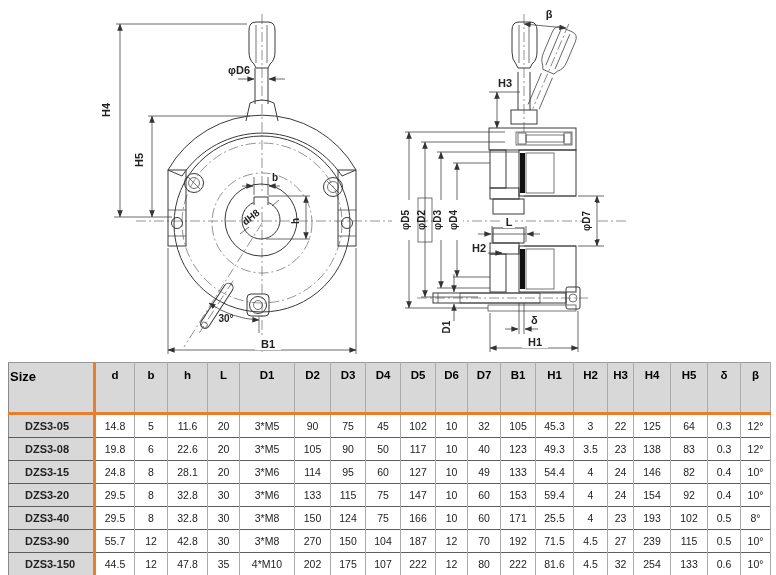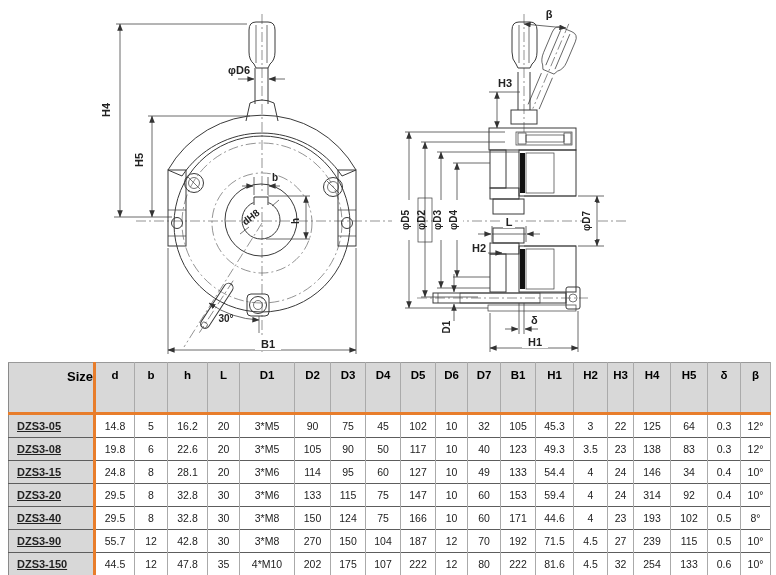--- a/index.html
+++ b/index.html
@@ -14,25 +14,25 @@
   .lbl{font-size:11px;}
   .lbls{font-size:10px;}
   
   .spec-table{position:absolute;top:362px;left:8px;width:762px;border-collapse:collapse;
     table-layout:fixed;border:1px solid #8a8a8a;border-bottom:2px solid #1c1c1c;}
   .spec-table th,.spec-table td{border-right:1px solid #aaa;border-top:1px solid #5d5d5d;
     overflow:hidden;white-space:nowrap;padding:0;}
   .spec-table thead th{background:var(--header-bg,#d8d8d8);font-size:11.5px;height:43px;
     vertical-align:top;padding-top:6px;border-top:1px solid #999;
     border-bottom:3px solid var(--accent,#e87d2b);}
-  .spec-table thead th:first-child{font-size:13px;text-align:right;padding-left:1px;}
+  .spec-table thead th:first-child{font-size:13px;text-align:left;padding-left:1px;}
   .spec-table th:first-child,.spec-table td:first-child{border-right:3px solid var(--accent,#e87d2b);}
   .spec-table tbody td{font-size:10.5px;text-align:center;height:22px;color:#222;}
   .spec-table tbody td:first-child{background:var(--header-bg,#d8d8d8);font-weight:bold;
-    text-align:left;padding-left:8px;font-size:11px;text-decoration:underline;}
+    text-align:left;padding-left:16px;font-size:11px;}
   .spec-table thead th.wrap{word-break:break-all;white-space:normal;line-height:1.15;}
 </style>
 </head>
 <body>
 
 <div class="stage">
 
   <div class="drawing">
   <svg width="776" height="362" viewBox="0 0 776 362">
     <defs>
@@ -329,21 +329,21 @@
           <th>H5</th>
           <th>δ</th>
           <th>β</th>
         </tr>
     </thead>
     <tbody>
         <tr>
           <td>DZS3-05</td>
           <td>14.8</td>
           <td>5</td>
-          <td>16.2</td>
+          <td>11.6</td>
           <td>20</td>
           <td>3*M5</td>
           <td>90</td>
           <td>75</td>
           <td>45</td>
           <td>102</td>
           <td>10</td>
           <td>32</td>
           <td>105</td>
           <td>45.3</td>
@@ -387,61 +387,61 @@
           <td>95</td>
           <td>60</td>
           <td>127</td>
           <td>10</td>
           <td>49</td>
           <td>133</td>
           <td>54.4</td>
           <td>4</td>
           <td>24</td>
           <td>146</td>
-          <td>34</td>
+          <td>82</td>
           <td>0.4</td>
           <td>10°</td>
         </tr>
         <tr>
           <td>DZS3-20</td>
           <td>29.5</td>
           <td>8</td>
           <td>32.8</td>
           <td>30</td>
           <td>3*M6</td>
           <td>133</td>
           <td>115</td>
           <td>75</td>
           <td>147</td>
           <td>10</td>
           <td>60</td>
           <td>153</td>
           <td>59.4</td>
           <td>4</td>
           <td>24</td>
-          <td>314</td>
+          <td>154</td>
           <td>92</td>
           <td>0.4</td>
           <td>10°</td>
         </tr>
         <tr>
           <td>DZS3-40</td>
           <td>29.5</td>
           <td>8</td>
           <td>32.8</td>
           <td>30</td>
           <td>3*M8</td>
           <td>150</td>
           <td>124</td>
           <td>75</td>
           <td>166</td>
           <td>10</td>
           <td>60</td>
           <td>171</td>
-          <td>44.6</td>
+          <td>25.5</td>
           <td>4</td>
           <td>23</td>
           <td>193</td>
           <td>102</td>
           <td>0.5</td>
           <td>8°</td>
         </tr>
         <tr>
           <td>DZS3-90</td>
           <td>55.7</td>

